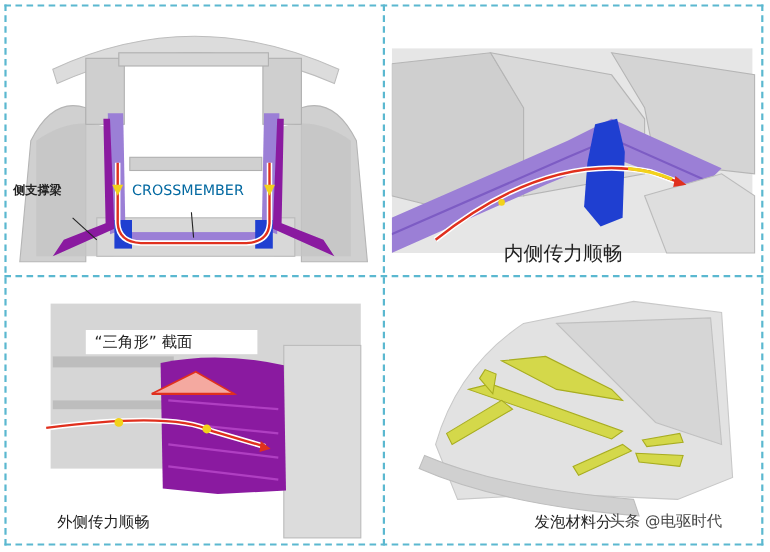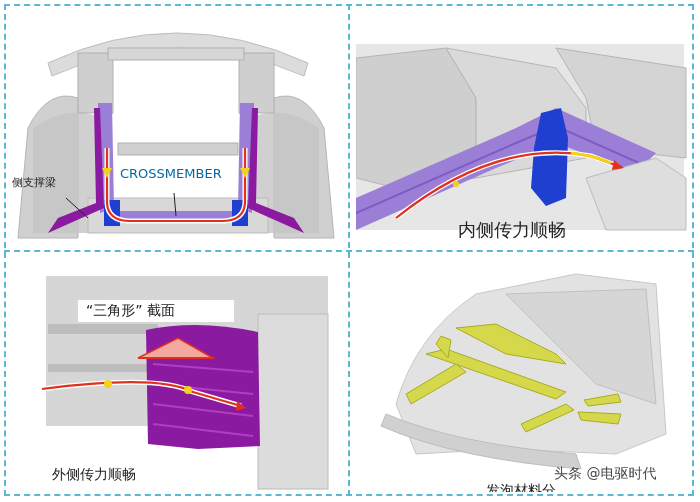--- a/index.html
+++ b/index.html
@@ -58,21 +58,21 @@
     <rect x="224" y="192" width="16" height="26" fill="#1f3fd1"></rect>
 
     <path d="M99 140 L99 195 Q100 212 120 213 L216 213 Q236 212 237 195 L237 140" fill="none" stroke="#ffffff" stroke-width="5"></path>
     <path d="M99 140 L99 195 Q100 212 120 213 L216 213 Q236 212 237 195 L237 140" fill="none" stroke="#e0301e" stroke-width="2.2"></path>
     <polygon points="94,160 104,160 99,170" fill="#f2d21b"></polygon>
     <polygon points="232,160 242,160 237,170" fill="#f2d21b"></polygon>
 
     <line x1="58" y1="190" x2="80" y2="210" stroke="#222" stroke-width="1"></line>
     <line x1="166" y1="185" x2="168" y2="208" stroke="#222" stroke-width="1"></line>
   </svg>
-  <div class="label" style="left:4px;top:167px;font-size:11px;font-weight:normal;">侧支撑梁</div>
+  <div class="label" style="left:4px;top:157px;font-size:11px;font-weight:bold;">侧支撑梁</div>
   <div class="label" style="left:112px;top:158px;font-size:13px;color:#0369a1;">CROSSMEMBER</div>
 </div>
 
 <div class="panel" style="left:356px;top:8px;width:334px;height:236px;">
   <svg width="334" height="236" viewBox="0 0 334 236">
     <rect x="0" y="36" width="328" height="186" fill="#e6e6e6"></rect>
     <path d="M0 50 L90 40 L120 90 L120 170 L40 180 L0 170 Z" fill="#cfcfcf" stroke="#b5b5b5"></path>
     <path d="M90 40 L200 60 L230 100 L230 150 L120 170 L120 90 Z" fill="#d9d9d9" stroke="#b5b5b5"></path>
     <path d="M200 40 L330 60 L330 150 L240 140 L230 90 Z" fill="#d4d4d4" stroke="#b5b5b5"></path>
 
@@ -123,15 +123,15 @@
     <path d="M30 160 Q100 190 220 200 L225 215 Q100 205 25 172 Z" fill="#d0d0d0" stroke="#bdbdbd"></path>
 
     <path d="M100 74 L140 70 L200 100 L210 110 L150 100 Z" fill="#d4d84a" stroke="#a8ad20"></path>
     <path d="M70 100 L90 95 L210 138 L200 145 Z" fill="#d4d84a" stroke="#a8ad20"></path>
     <path d="M80 90 L85 82 L95 86 L92 104 Z" fill="#d4d84a" stroke="#a8ad20"></path>
     <path d="M50 140 L100 110 L110 118 L55 150 Z" fill="#d4d84a" stroke="#a8ad20"></path>
     <path d="M165 170 L210 150 L218 156 L170 178 Z" fill="#d4d84a" stroke="#a8ad20"></path>
     <path d="M228 146 L262 140 L265 148 L232 152 Z" fill="#d4d84a" stroke="#a8ad20"></path>
     <path d="M222 158 L265 160 L262 170 L225 166 Z" fill="#d4d84a" stroke="#a8ad20"></path>
   </svg>
-  <div class="label" style="left:130px;top:228px;font-size:14px;text-align:right;">发泡材料分</div>
+  <div class="label" style="left:130px;top:212px;font-size:14px;text-align:right;">发泡材料分</div>
   <div class="watermark" style="left:198px;top:211px;">头条 @电驱时代</div>
 </div>
 
 </body></html>

